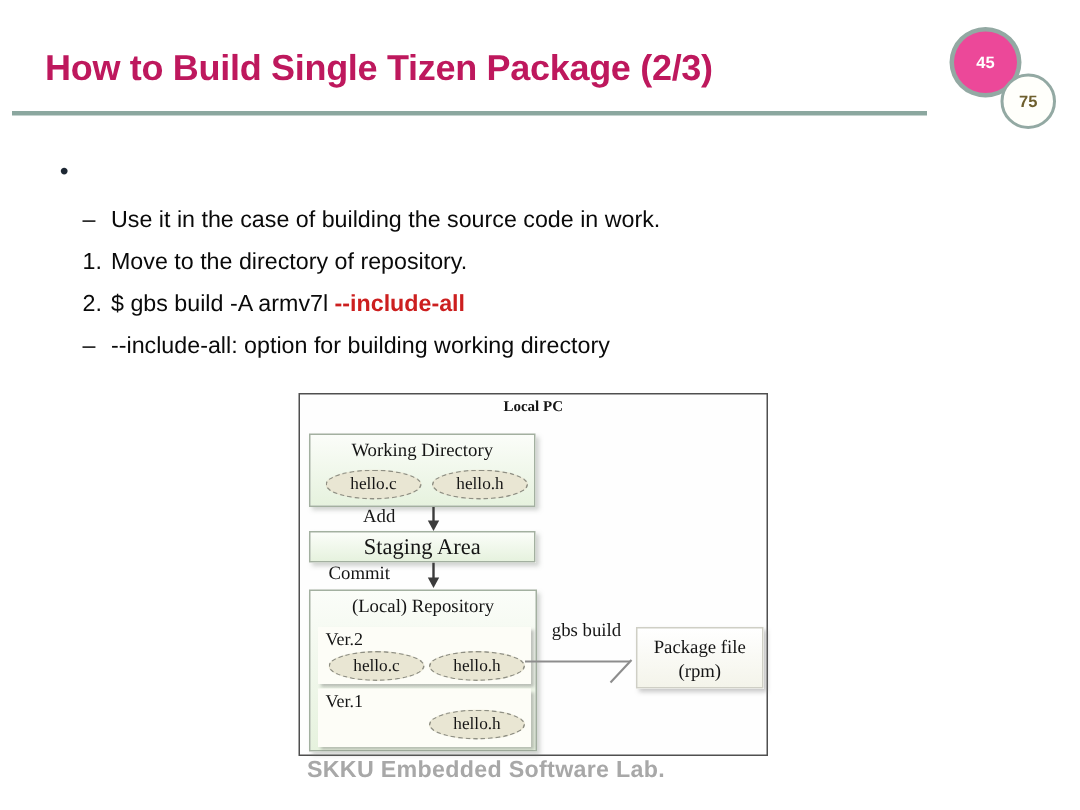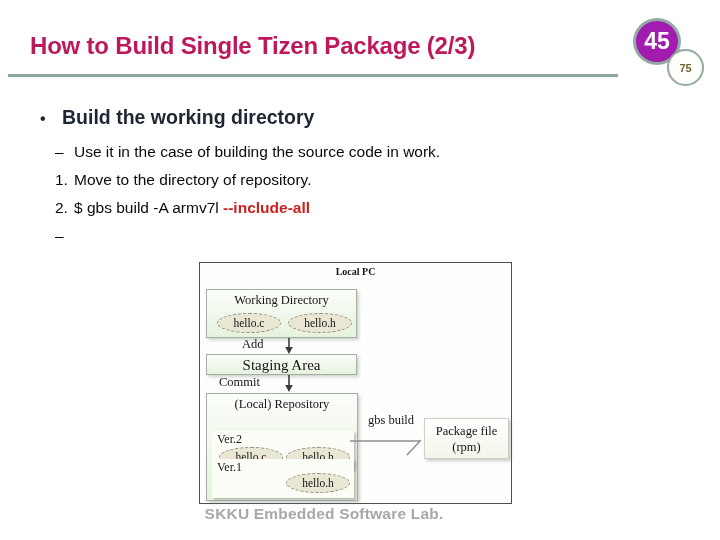--- a/index.html
+++ b/index.html
@@ -7,23 +7,23 @@
     font-family: "Liberation Sans", sans-serif; }
   .slide { position: relative; width: 720px; height: 540px; background: #fff; }
 
   
   .title { position: absolute; left: 30px; top: 32px; font-size: 24px; font-weight: bold;
     color: #be185d; letter-spacing: -0.2px; }
   .title-rule { position: absolute; left: 8px; top: 74px; width: 610px; height: 3px;
     background: #8ba79f; }
 
   .badge-big { position: absolute; left: 633px; top: 18px; width: 48px; height: 47px;
-    border-radius: 50%; background: #a21caf; border: 3px solid #93a9a3;
+    border-radius: 50%; background: #ec4899; border: 3px solid #93a9a3;
     display: flex; align-items: center; justify-content: center;
-    color: #ffffff; font-size: 23px; font-weight: bold; z-index: 1; }
+    color: #ffffff; font-size: 11px; font-weight: bold; z-index: 1; }
   .badge-small { position: absolute; left: 667px; top: 49px; width: 37px; height: 37px;
     border-radius: 50%; background: #fffffb; border: 2.5px solid #93a9a3;
     display: flex; align-items: center; justify-content: center;
     color: #6e5f2e; font-size: 11px; font-weight: bold; z-index: 2; }
 
   
   .content { position: absolute; left: 30px; top: 106px; width: 580px; }
   .heading-row { display: flex; align-items: baseline; font-size: 19.5px; font-weight: bold;
     color: #1d2733; }
   .heading-row .bullet { width: 32px; padding-left: 10px; font-size: 16px; }
@@ -46,21 +46,21 @@
   .wd-label { position: absolute; top: 3px; width: 100%; text-align: center; font-size: 12.5px; }
   .ellipse { position: absolute; width: 64px; height: 20px; border-radius: 50%;
     background: #e9e6d3; border: 1px dashed #8f8f83; font-size: 11.5px;
     display: flex; align-items: center; justify-content: center; }
   .stage-box { left: 6px; top: 91px; width: 151px; height: 21px; }
   .stage-label { position: absolute; top: 2px; width: 100%; text-align: center; font-size: 15px; }
   .repo-box { left: 6px; top: 130px; width: 152px; height: 108px; }
   .repo-label { position: absolute; top: 3px; width: 100%; text-align: center; font-size: 12.5px; }
   .ver-box { position: absolute; left: 5px; width: 142px; background: #fdfdf7;
     box-shadow: 2px 2px 2px rgba(110,110,110,0.4); }
-  .ver2 { top: 24px; height: 38px; margin-top: 13px; }
+  .ver2 { top: 24px; height: 38px; }
   .ver1 { top: 65px; height: 39px; }
   .ver-name { position: absolute; left: 5px; top: 1px; font-size: 12px; }
   .arrow-label { position: absolute; font-size: 12.5px; }
   .add-label { left: 42px; top: 74px; }
   .commit-label { left: 19px; top: 112px; }
   .varrow { position: absolute; }
   .gbs-label { left: 160px; top: 150px; width: 62px; text-align: center; }
   .gbs-arrow { position: absolute; left: 150px; top: 166px; }
   .pkg-box { position: absolute; left: 224px; top: 155px; width: 85px; height: 41px;
     background: linear-gradient(180deg, #ffffff 0%, #f4f4ea 100%); border: 1px solid #cfcfc5;
@@ -83,38 +83,38 @@
   <div class="badge-big">
     <span>45</span>
   </div>
   <div class="badge-small">
     <span>75</span>
   </div>
 
   <div class="content">
     <div class="heading-row">
       <span class="bullet">•</span>
-      <span>Build the working directory</span>
     </div>
     <div class="items">
       <div class="item">
         <span class="marker">–</span>
         <span class="t">Use it in the case of building the source code in work.</span>
       </div>
       <div class="item">
         <span class="marker">1.</span>
         <span class="t">Move to the directory of repository.</span>
       </div>
       <div class="item">
         <span class="marker">2.</span>
         <span class="t">$ gbs build -A armv7l </span>
         <span class="red">--include-all</span>
       </div>
       <div class="item">
         <span class="marker">–</span>
+        <span class="t">--include-all: option for building working directory</span>
       </div>
     </div>
   </div>
 
   <div class="diagram">
     <div class="diag-title">Local PC</div>
 
     <div class="gbox wd-box">
       <div class="wd-label">Working Directory</div>
       <div class="ellipse" style="left:10px; top:23px;">hello.c</div>

